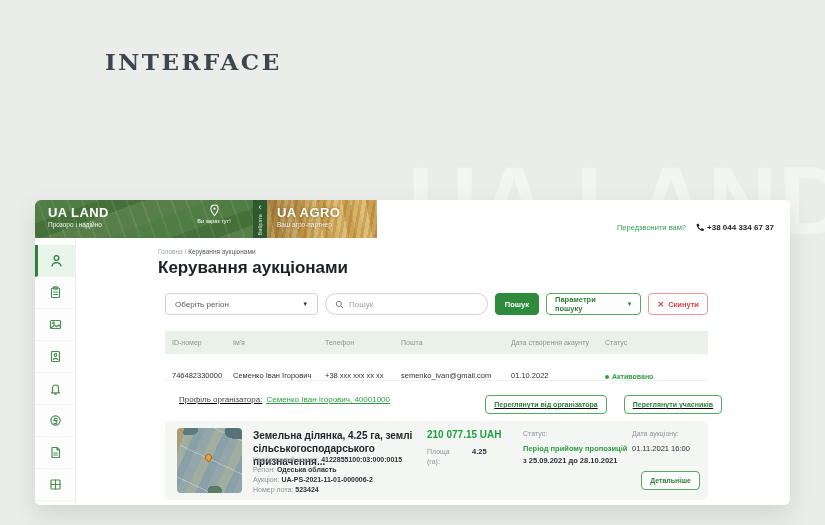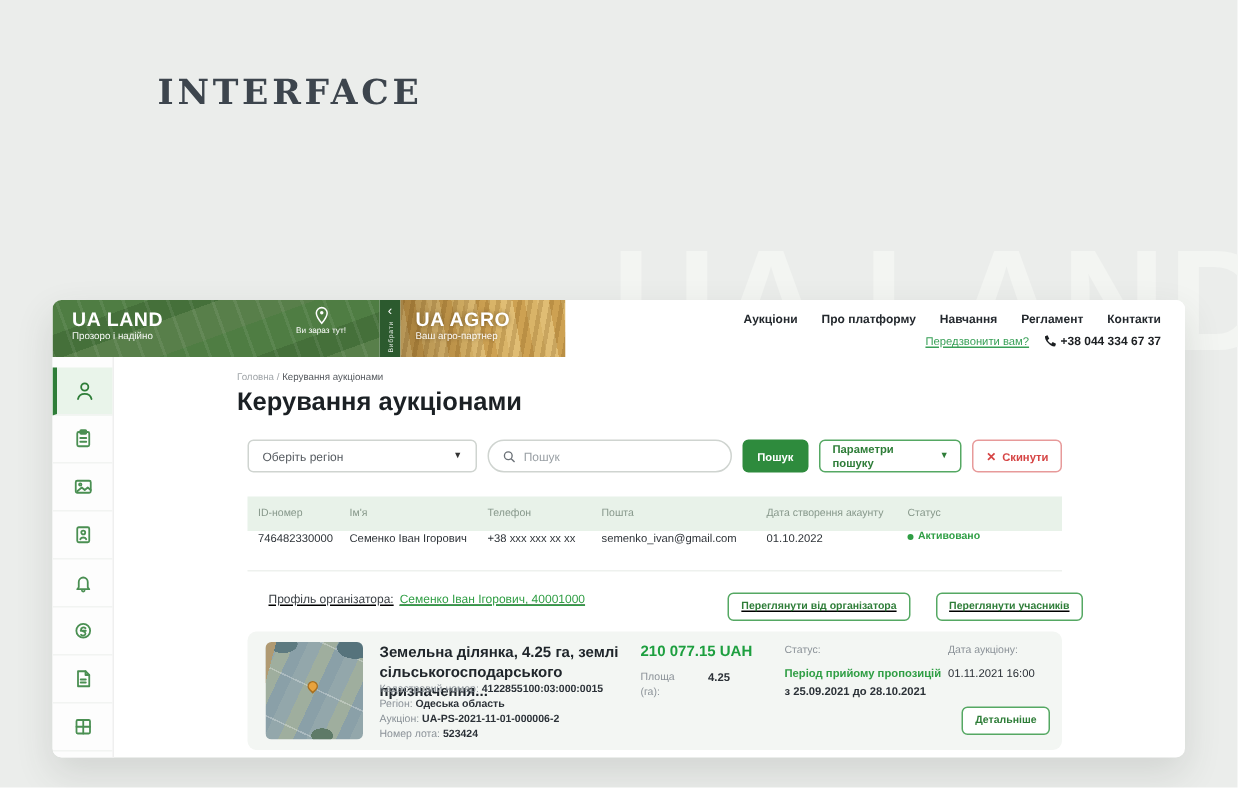--- a/index.html
+++ b/index.html
@@ -40,21 +40,21 @@
       linear-gradient(90deg, rgba(70,45,10,.28), rgba(0,0,0,0) 55%),
       repeating-linear-gradient(100deg, rgba(120,80,20,.22) 0 3px, rgba(0,0,0,0) 3px 7px),
       repeating-linear-gradient(80deg, #e0bd74 0 8px, #cda152 8px 16px, #d9b468 16px 24px);
   }
   .banner-wheat .brand { left:10px; }
   .banner-wheat .t1, .banner-wheat .t2 { text-shadow:0 0 3px rgba(60,40,0,.5); }
   .hdr-right { flex:1; position:relative; background:#fff; }
   .nav { position:absolute; top:8px; right:16px; display:flex; gap:16px; }
   .nav a { font-size:8px; font-weight:600; color:#24292e; text-decoration:none; cursor:pointer; }
   .callrow { position:absolute; top:23px; right:16px; display:flex; align-items:center; gap:9px; }
-  .callback { font-size:7.5px; color:#38a057; text-decoration:underline; cursor:pointer;margin-left:24px; }
+  .callback { font-size:7.5px; color:#38a057; cursor:pointer;margin-left:24px; }
   .phone { display:flex; align-items:center; gap:3px; font-size:8px; font-weight:700; color:#1c1f22; }
 
   
   .wbody { display:flex; height:267px; }
   .sidebar { width:41px; border-right:1px solid #efefef; background:#fdfdfd; padding-top:7px; }
   .sb-item { height:32px; display:flex; align-items:center; justify-content:center; cursor:pointer; border-bottom:1px solid #f2f4f2; }
   .sb-item.active { background:#e9f4ea; border-left:3px solid #2e7d38; }
 
   .content { position:relative; margin-left:82px; width:550px; }
   .crumbs { position:absolute; top:10px; left:0; font-size:6.5px; color:#a0a5a9; }
@@ -72,21 +72,21 @@
   .searchbox input::placeholder { color:#9aa0a5; }
   .btn { height:22px; border-radius:4px; font-size:7.5px; display:flex; align-items:center; gap:4px; padding:0 8px; cursor:pointer; background:#fff; }
   .btn.solid { background:#2e8b3d; border:1px solid #2e8b3d; color:#fff; font-weight:700; padding:0 9px; }
   .btn.green { border:1px solid #55a863; color:#2e7d38; font-weight:600; }
   .btn.red { border:1px solid #e79a9a; color:#d64545; font-weight:600; }
   .btn .caret { font-size:6px; }
   .btn .x { font-size:8px; }
 
   .tbl { position:absolute; top:93px; left:7px; width:543px; }
   .tbl .thead { height:23px; background:#e8f2e9; display:flex; align-items:center; font-size:7px; color:#87988b; }
-  .tbl .trow { height:27px; display:flex; align-items:flex-start; font-size:7.5px; color:#2e3338; border-bottom:1px solid #eef1ee; background:#fff; }
+  .tbl .trow { height:27px; display:flex; align-items:flex-end; font-size:7.5px; color:#2e3338; border-bottom:1px solid #eef1ee; background:#fff; }
   .c1{width:68px;padding-left:7px;} .c2{width:92px;} .c3{width:76px;} .c4{width:110px;} .c5{width:94px;} .c6{flex:1;}
   .status { color:#2f9e44; font-weight:600; display:flex; align-items:center; gap:3px; font-size:7px; }
   .dot { width:4px; height:4px; border-radius:50%; background:#2f9e44; }
 
   .profile { position:absolute; top:157px; left:21px; width:543px; height:20px; display:flex; align-items:flex-start;text-decoration:underline; }
   .profile .lbl { font-size:8px; color:#3c4146; }
   .profile .lnk { font-size:8px; color:#2f9e44; text-decoration:underline; margin-left:4px; cursor:pointer; }
   .profile .sp { flex:1; }
   .btn.small { height:19px; font-size:7px; }
   .profile .gap { width:17px; }
@@ -150,27 +150,20 @@
       <span class="ch">‹</span>
       <span class="vt">Вибрати</span>
     </div>
     <div class="banner-wheat">
       <div class="brand">
         <div class="t1">UA AGRO</div>
         <div class="t2">Ваш агро-партнер</div>
       </div>
     </div>
     <div class="hdr-right">
-      <div class="nav">
-        <a>Аукціони</a>
-        <a>Про платформу</a>
-        <a>Навчання</a>
-        <a>Регламент</a>
-        <a>Контакти</a>
-      </div>
       <div class="callrow">
         <span class="callback">Передзвонити вам?</span>
         <span class="phone">
           <svg width="9" height="9" viewBox="0 0 16 16">
             <path d="M3 2 l3 -1 2 4 -2 1.5 c1 2 2.5 3.5 4.5 4.5 l1.5-2 4 2 -1 3 c-5 1-13-7-12-12 z" fill="#1c1f22"></path>
           </svg>
           <span>+38 044 334 67 37</span>
         </span>
       </div>
     </div>

